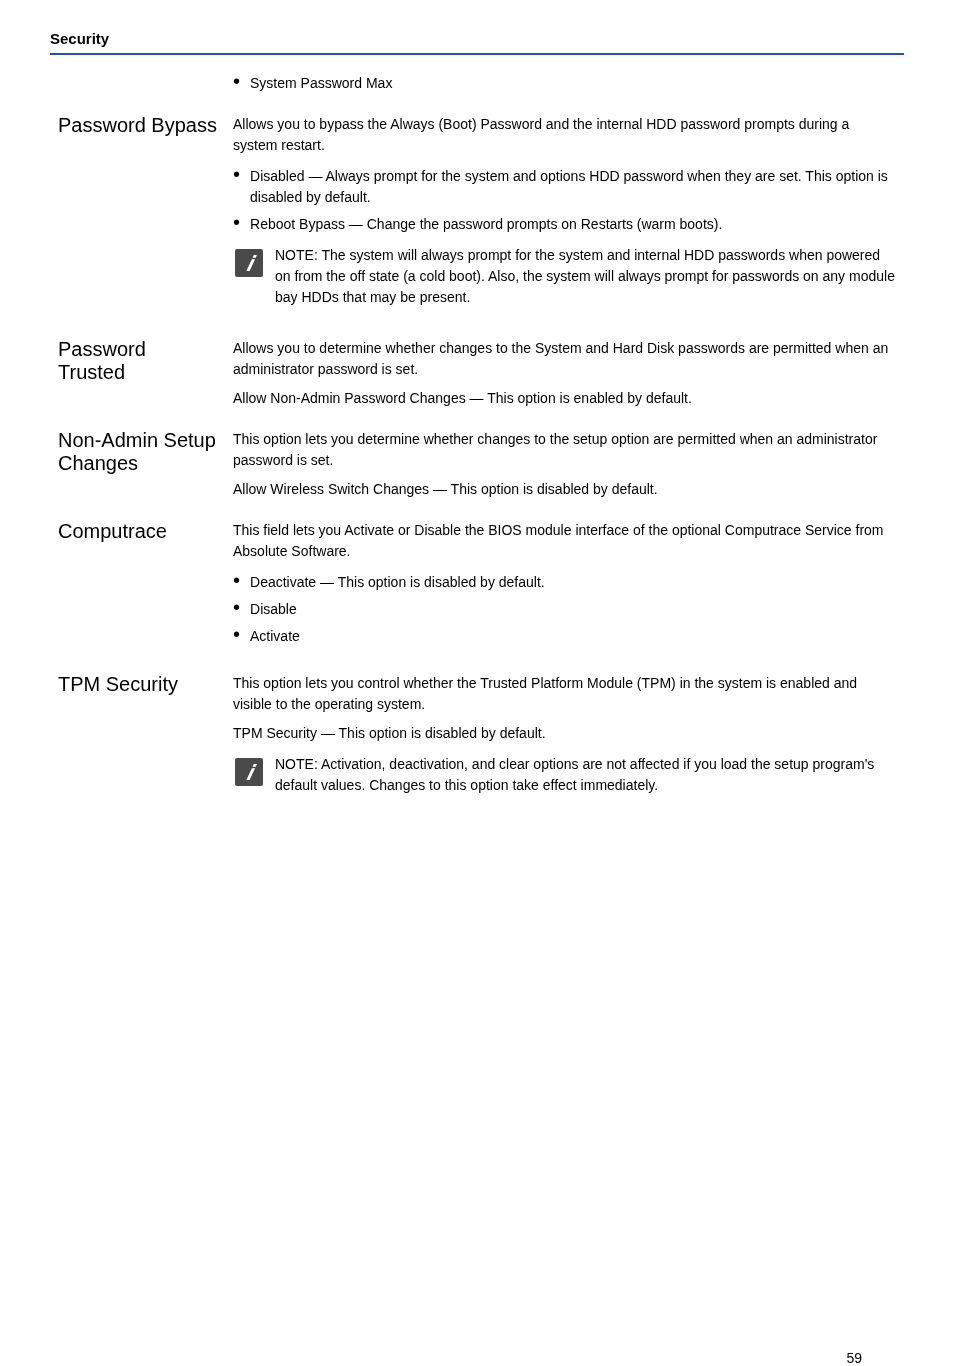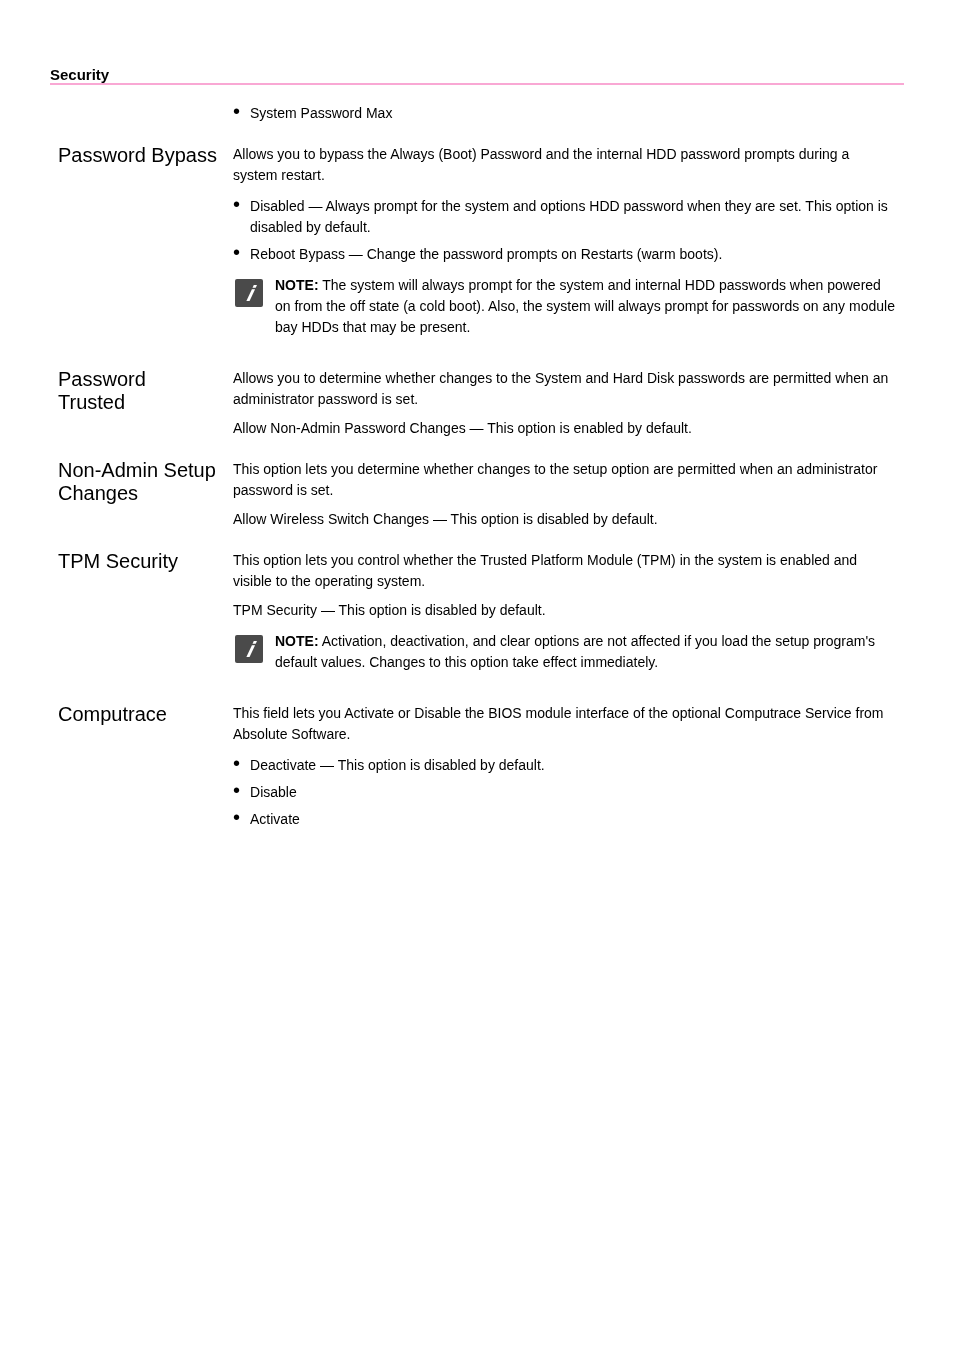--- a/index.html
+++ b/index.html
@@ -12,23 +12,23 @@
       width: 954px;
       min-height: 1366px;
       background: #ffffff;
       font-family: Arial, Helvetica, sans-serif;
       font-size: 14px;
       color: #000000;
       padding: 30px 50px 50px 50px;
     }
 
     .page-header {
-      border-bottom: 2px solid #f9a8d4;
+      border-bottom: 2px solid #1d4ed8;
+      padding-bottom: 6px;
       margin-bottom: 0;
-      margin-top: 36px;
     }
 
     .page-title {
       font-weight: bold;
       font-size: 15px;
     }
 
     .content-table {
       width: 100%;
       border-collapse: collapse;
@@ -105,21 +105,21 @@
       width: 32px;
       height: 32px;
     }
 
     .note-text {
       flex: 1;
       line-height: 1.5;
     }
 
     .note-label {
-      font-weight: bold;
+      font-weight: normal;
       margin-top: 46px;
     }
 
     .bold-inline {
       font-weight: normal;
     }
 
     .page-number {
       text-align: right;
       position: absolute;
@@ -212,20 +212,45 @@
       <td class="desc-cell">
         <div class="desc-para">This option lets you determine whether changes to the setup option are permitted when an administrator password is set.</div>
         <div>
           <span class="bold-inline">Allow Wireless Switch Changes</span><span> — This option is disabled by default.</span>
         </div>
       </td>
     </tr>
 
     <tr>
       <td class="label-cell">
+        <span>Computrace</span>
+      </td>
+      <td class="desc-cell">
+        <div class="desc-para">This field lets you Activate or Disable the BIOS module interface of the optional Computrace Service from Absolute Software.</div>
+        <ul class="bullet-list">
+          <li>
+            <span class="bullet-dot">•</span>
+            <span class="bullet-text">
+              <span class="bold-inline">Deactivate</span><span> — This option is disabled by default.</span>
+            </span>
+          </li>
+          <li>
+            <span class="bullet-dot">•</span>
+            <span class="bullet-text">Disable</span>
+          </li>
+          <li>
+            <span class="bullet-dot">•</span>
+            <span class="bullet-text">Activate</span>
+          </li>
+        </ul>
+      </td>
+    </tr>
+
+    <tr>
+      <td class="label-cell">
         <span>TPM Security</span>
       </td>
       <td class="desc-cell">
         <div class="desc-para">This option lets you control whether the Trusted Platform Module (TPM) in the system is enabled and visible to the operating system.</div>
         <div class="desc-para">
           <span class="bold-inline">TPM Security</span><span> — This option is disabled by default.</span>
         </div>
         <div class="note-box">
           <div class="note-icon">
             <svg viewBox="0 0 32 32" xmlns="http://www.w3.org/2000/svg">
@@ -233,42 +258,17 @@
               <text x="16" y="24" text-anchor="middle" fill="white" font-size="22" font-style="italic" font-family="Georgia, serif">𝒊</text>
             </svg>
           </div>
           <div class="note-text">
             <span class="note-label">NOTE:</span><span> Activation, deactivation, and clear options are not affected if you load the setup program's default values. Changes to this option take effect immediately.</span>
           </div>
         </div>
       </td>
     </tr>
 
-    <tr>
-      <td class="label-cell">
-        <span>Computrace</span>
-      </td>
-      <td class="desc-cell">
-        <div class="desc-para">This field lets you Activate or Disable the BIOS module interface of the optional Computrace Service from Absolute Software.</div>
-        <ul class="bullet-list">
-          <li>
-            <span class="bullet-dot">•</span>
-            <span class="bullet-text">
-              <span class="bold-inline">Deactivate</span><span> — This option is disabled by default.</span>
-            </span>
-          </li>
-          <li>
-            <span class="bullet-dot">•</span>
-            <span class="bullet-text">Disable</span>
-          </li>
-          <li>
-            <span class="bullet-dot">•</span>
-            <span class="bullet-text">Activate</span>
-          </li>
-        </ul>
-      </td>
-    </tr>
-
   </tbody>
     </table>
 
   <div class="page-number">59</div>
 </div>
 
 </body></html>

